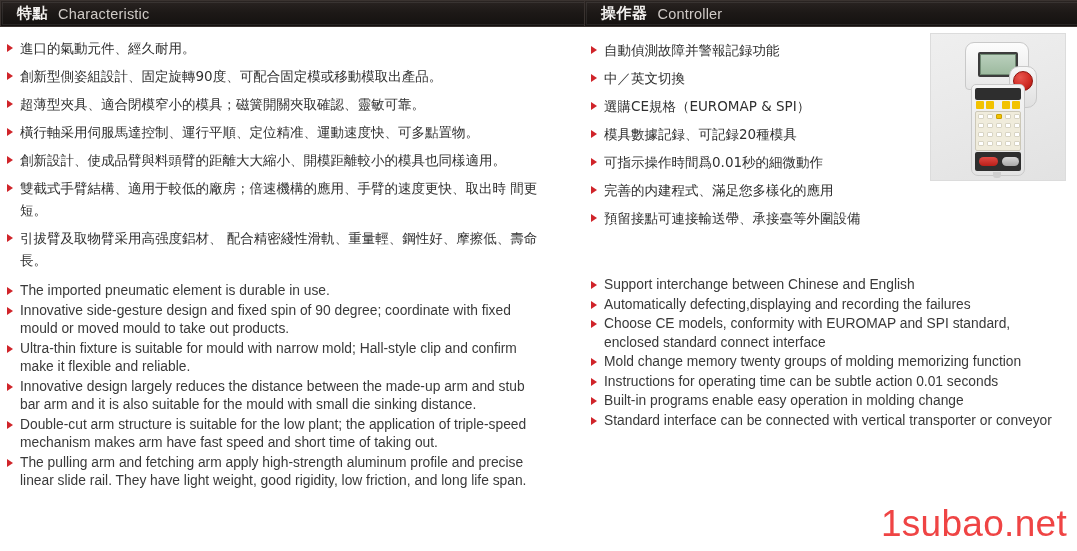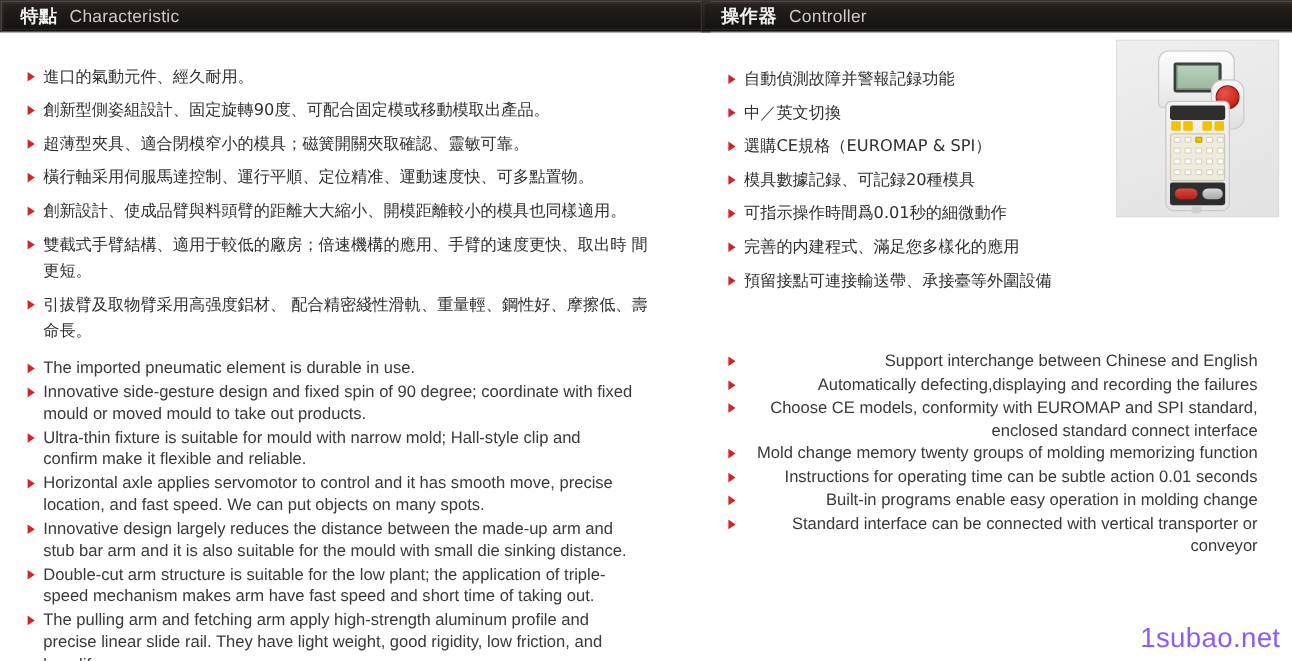--- a/index.html
+++ b/index.html
@@ -32,21 +32,21 @@
   }
   .hdr-en{
     color:#cfcac6;font-size:14.5px;margin-left:10px;letter-spacing:.2px;text-align:right;
   }
 
   
   .col-left{position:absolute;left:0;top:32px;width:560px;}
   .col-right{position:absolute;left:584px;top:32px;width:493px;}
 
   
-  ul.blist{list-style:none;margin:16px;padding:0;}
+  ul.blist{list-style:none;margin:0;padding:0;}
   ul.blist li{
     position:relative;
     padding-left:14px;
     color:#2f2f2f;
   }
   ul.blist li::before{
     content:"";
     position:absolute;left:1px;
     width:0;height:0;
     border-left:6px solid #d0242a;
@@ -73,21 +73,21 @@
     color:#3a3a3a;
   }
   .en ul.blist li::before{top:5px;}
 
   .left-cn{padding-left:6px;padding-top:5px;}
   .left-en{padding-left:6px;padding-top:6px;}
   .left-en-wrap{position:absolute;left:0;top:276px;width:545px;}
 
   .right-cn{padding-left:6px;padding-top:7px;width:320px;}
   .right-en-wrap{position:absolute;left:584px;top:276px;width:480px;}
-  .right-en{padding-left:6px;text-align:right;}
+  .right-en{padding-left:6px;}
 
   
   .device-panel{
     position:absolute;left:930px;top:33px;width:136px;height:148px;
     background:linear-gradient(160deg,#efefef 0%,#e8e8e8 55%,#e2e2e2 100%);
     border:1px solid #dcdcdc;
     box-sizing:border-box;
   }
   .device{
     position:absolute;left:50%;top:6px;transform:translateX(-50%);
@@ -148,21 +148,21 @@
   }
   .dev-cable{
     position:absolute;left:32px;top:132px;width:8px;height:6px;
     background:#cfcfcf;border-radius:0 0 3px 3px;
   }
 
   
   .watermark{
     position:absolute;right:10px;bottom:6px;
     font-family:"Liberation Sans","DejaVu Sans",sans-serif;
-    font-size:23px;font-weight:500;color:#8b5cf6;letter-spacing:.3px;
+    font-size:37px;font-weight:500;color:#ef4444;letter-spacing:.3px;
   }
 </style>
 </head>
 <body>
 
 <div class="page">
 
   <div class="hdr hdr-left">
     <span class="hdr-cn">特點</span>
     <span class="hdr-en">Characteristic</span>
@@ -186,21 +186,20 @@
       </ul>
     </div>
   </div>
 
   <div class="left-en-wrap">
     <div class="en left-en">
       <ul class="blist">
         <li>The imported pneumatic element is durable in use.</li>
         <li>Innovative side-gesture design and fixed spin of 90 degree; coordinate with fixed mould or moved mould to take out products.</li>
         <li>Ultra-thin fixture is suitable for mould with narrow mold; Hall-style clip and confirm make it flexible and reliable.</li>
-        <li>Horizontal axle applies servomotor to control and it has smooth move, precise location, and fast speed. We can put objects on many spots.</li>
         <li>Innovative design largely reduces the distance between the made-up arm and stub bar arm and it is also suitable for the mould with small die sinking distance.</li>
         <li>Double-cut arm structure is suitable for the low plant; the application of triple-speed mechanism makes arm have fast speed and short time of taking out.</li>
         <li>The pulling arm and fetching arm apply high-strength aluminum profile and precise linear slide rail. They have light weight, good rigidity, low friction, and long life span.</li>
       </ul>
     </div>
   </div>
 
   <div class="col-right">
     <div class="cn right-cn">
       <ul class="blist">

